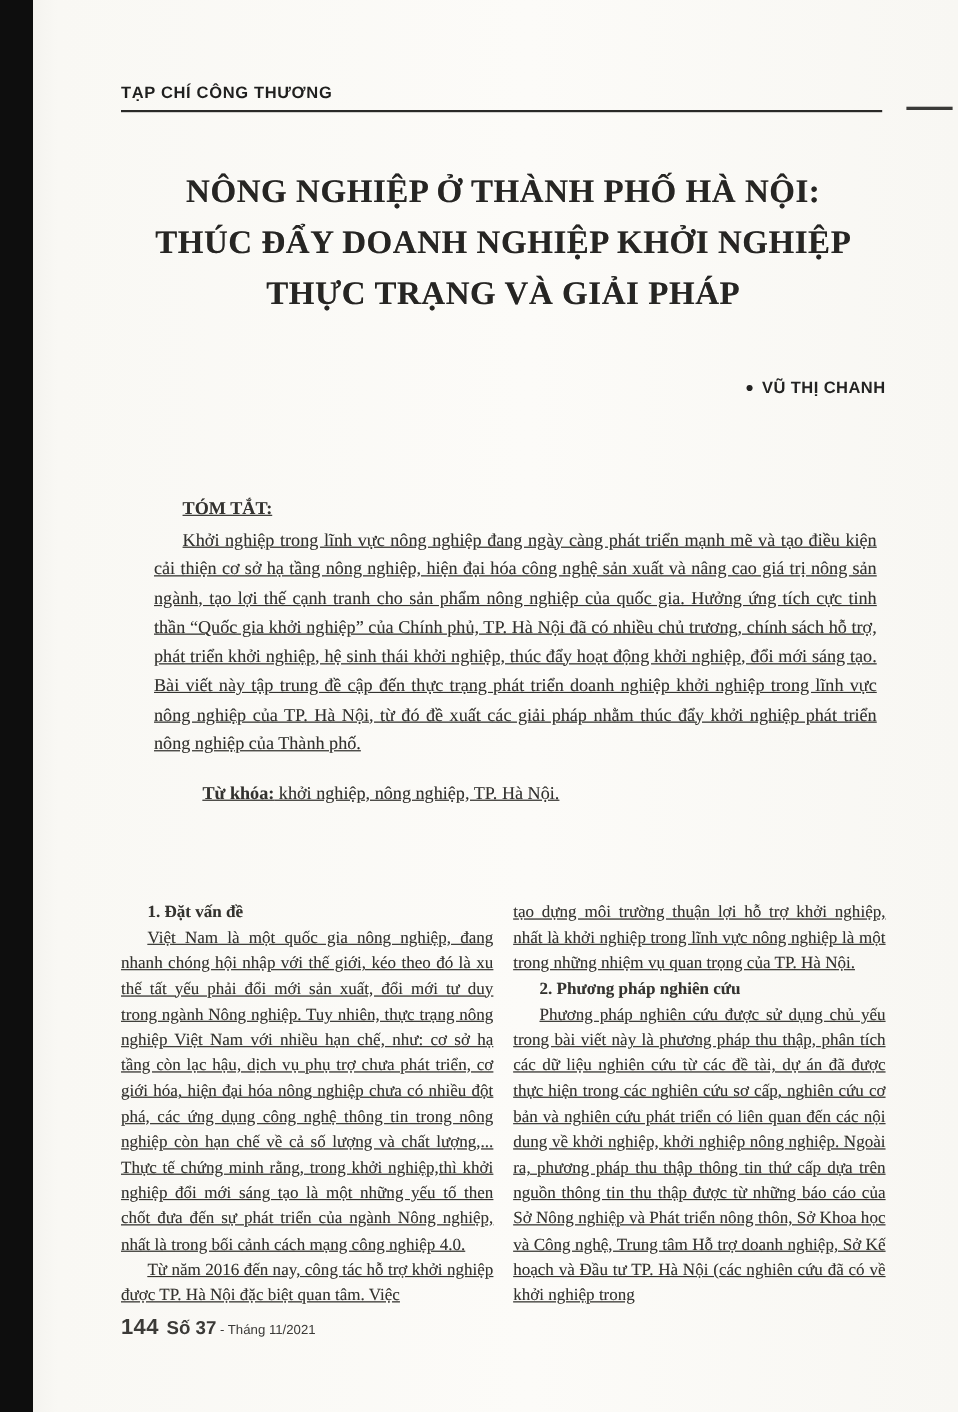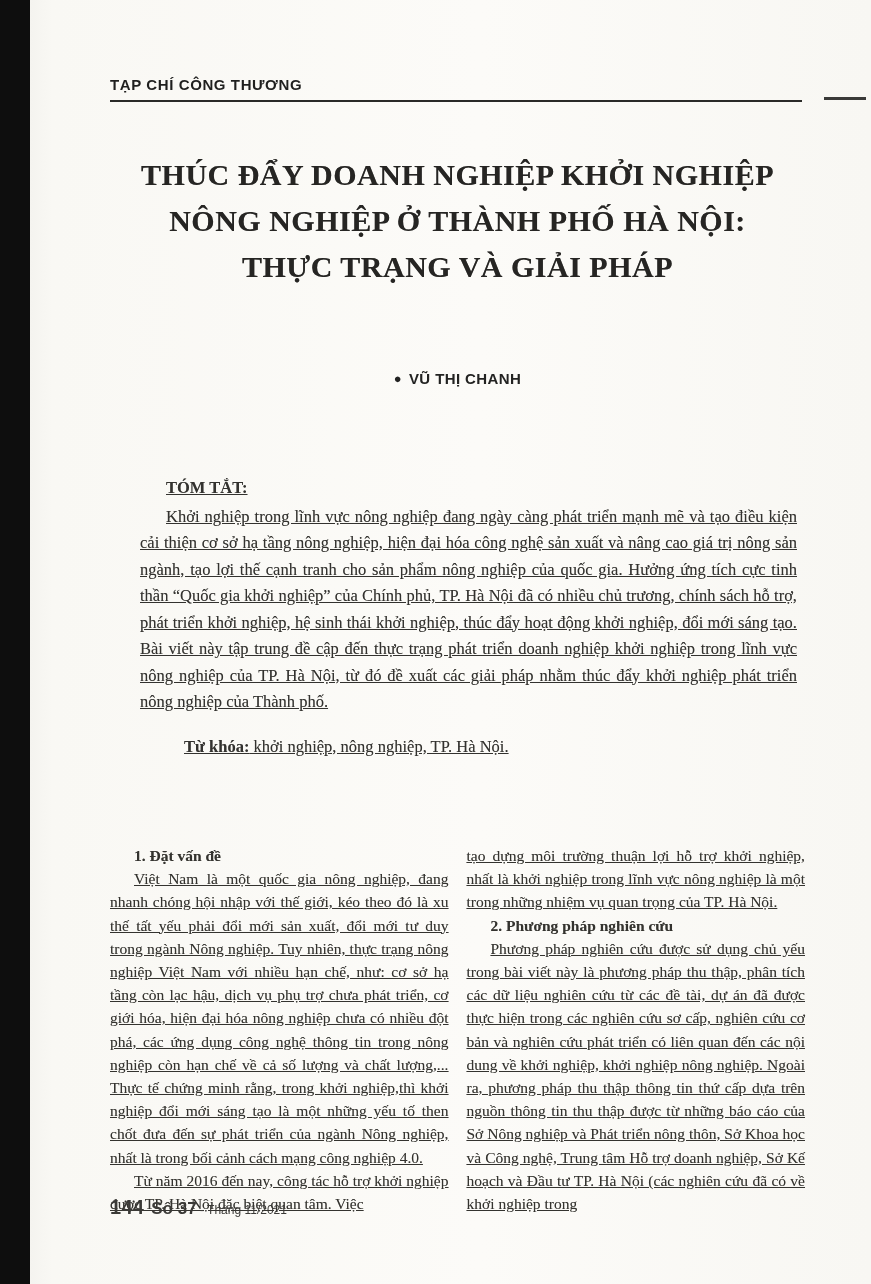--- a/index.html
+++ b/index.html
@@ -32,21 +32,21 @@
   
   .article-title{
     margin:50px 0 0 0;
     text-align:center;
     font-size:30px;line-height:46px;font-weight:bold;
     letter-spacing:.5px;color:#262523;
     text-shadow:0 0 .6px rgba(50,50,48,.55);
   }
   
   .author-line{
-    margin-top:80px;text-align:center;
+    margin-top:54px;text-align:right;
     font-family:"Liberation Sans","DejaVu Sans",sans-serif;
     font-weight:bold;font-size:15px;letter-spacing:.4px;color:#232322;
   }
   .author-bullet{font-size:13px;margin-right:7px;position:relative;top:-1px;}
   
   .abstract{
     margin:88px 8px 0 30px;
     font-size:16.5px;line-height:26.5px;color:#33322f;
     text-shadow:0 0 .5px rgba(70,70,66,.4);
     text-decoration:underline;
@@ -83,22 +83,22 @@
 
   <div class="content">
 
     <div class="journal-header">
       <div class="journal-name">TẠP CHÍ CÔNG THƯƠNG</div>
       <div class="header-rule"></div>
       <div class="header-rule-right"></div>
     </div>
 
     <h1 class="article-title">
+      <div>NÔNG NGHIỆP Ở THÀNH PHỐ HÀ NỘI:</div>
       <div>THÚC ĐẨY DOANH NGHIỆP KHỞI NGHIỆP</div>
-      <div>NÔNG NGHIỆP Ở THÀNH PHỐ HÀ NỘI:</div>
       <div>THỰC TRẠNG VÀ GIẢI PHÁP</div>
     </h1>
 
     <div class="author-line">
       <span class="author-bullet">●</span><span>VŨ THỊ CHANH</span>
     </div>
 
     <section class="abstract">
       <div class="abstract-heading">TÓM TẮT:</div>
       <p class="abstract-body">Khởi nghiệp trong lĩnh vực nông nghiệp đang ngày càng phát triển mạnh mẽ và tạo điều kiện cải thiện cơ sở hạ tầng nông nghiệp, hiện đại hóa công nghệ sản xuất và nâng cao giá trị nông sản ngành, tạo lợi thế cạnh tranh cho sản phẩm nông nghiệp của quốc gia. Hưởng ứng tích cực tinh thần “Quốc gia khởi nghiệp” của Chính phủ, TP. Hà Nội đã có nhiều chủ trương, chính sách hỗ trợ, phát triển khởi nghiệp, hệ sinh thái khởi nghiệp, thúc đẩy hoạt động khởi nghiệp, đổi mới sáng tạo. Bài viết này tập trung đề cập đến thực trạng phát triển doanh nghiệp khởi nghiệp trong lĩnh vực nông nghiệp của TP. Hà Nội, từ đó đề xuất các giải pháp nhằm thúc đẩy khởi nghiệp phát triển nông nghiệp của Thành phố.</p>

